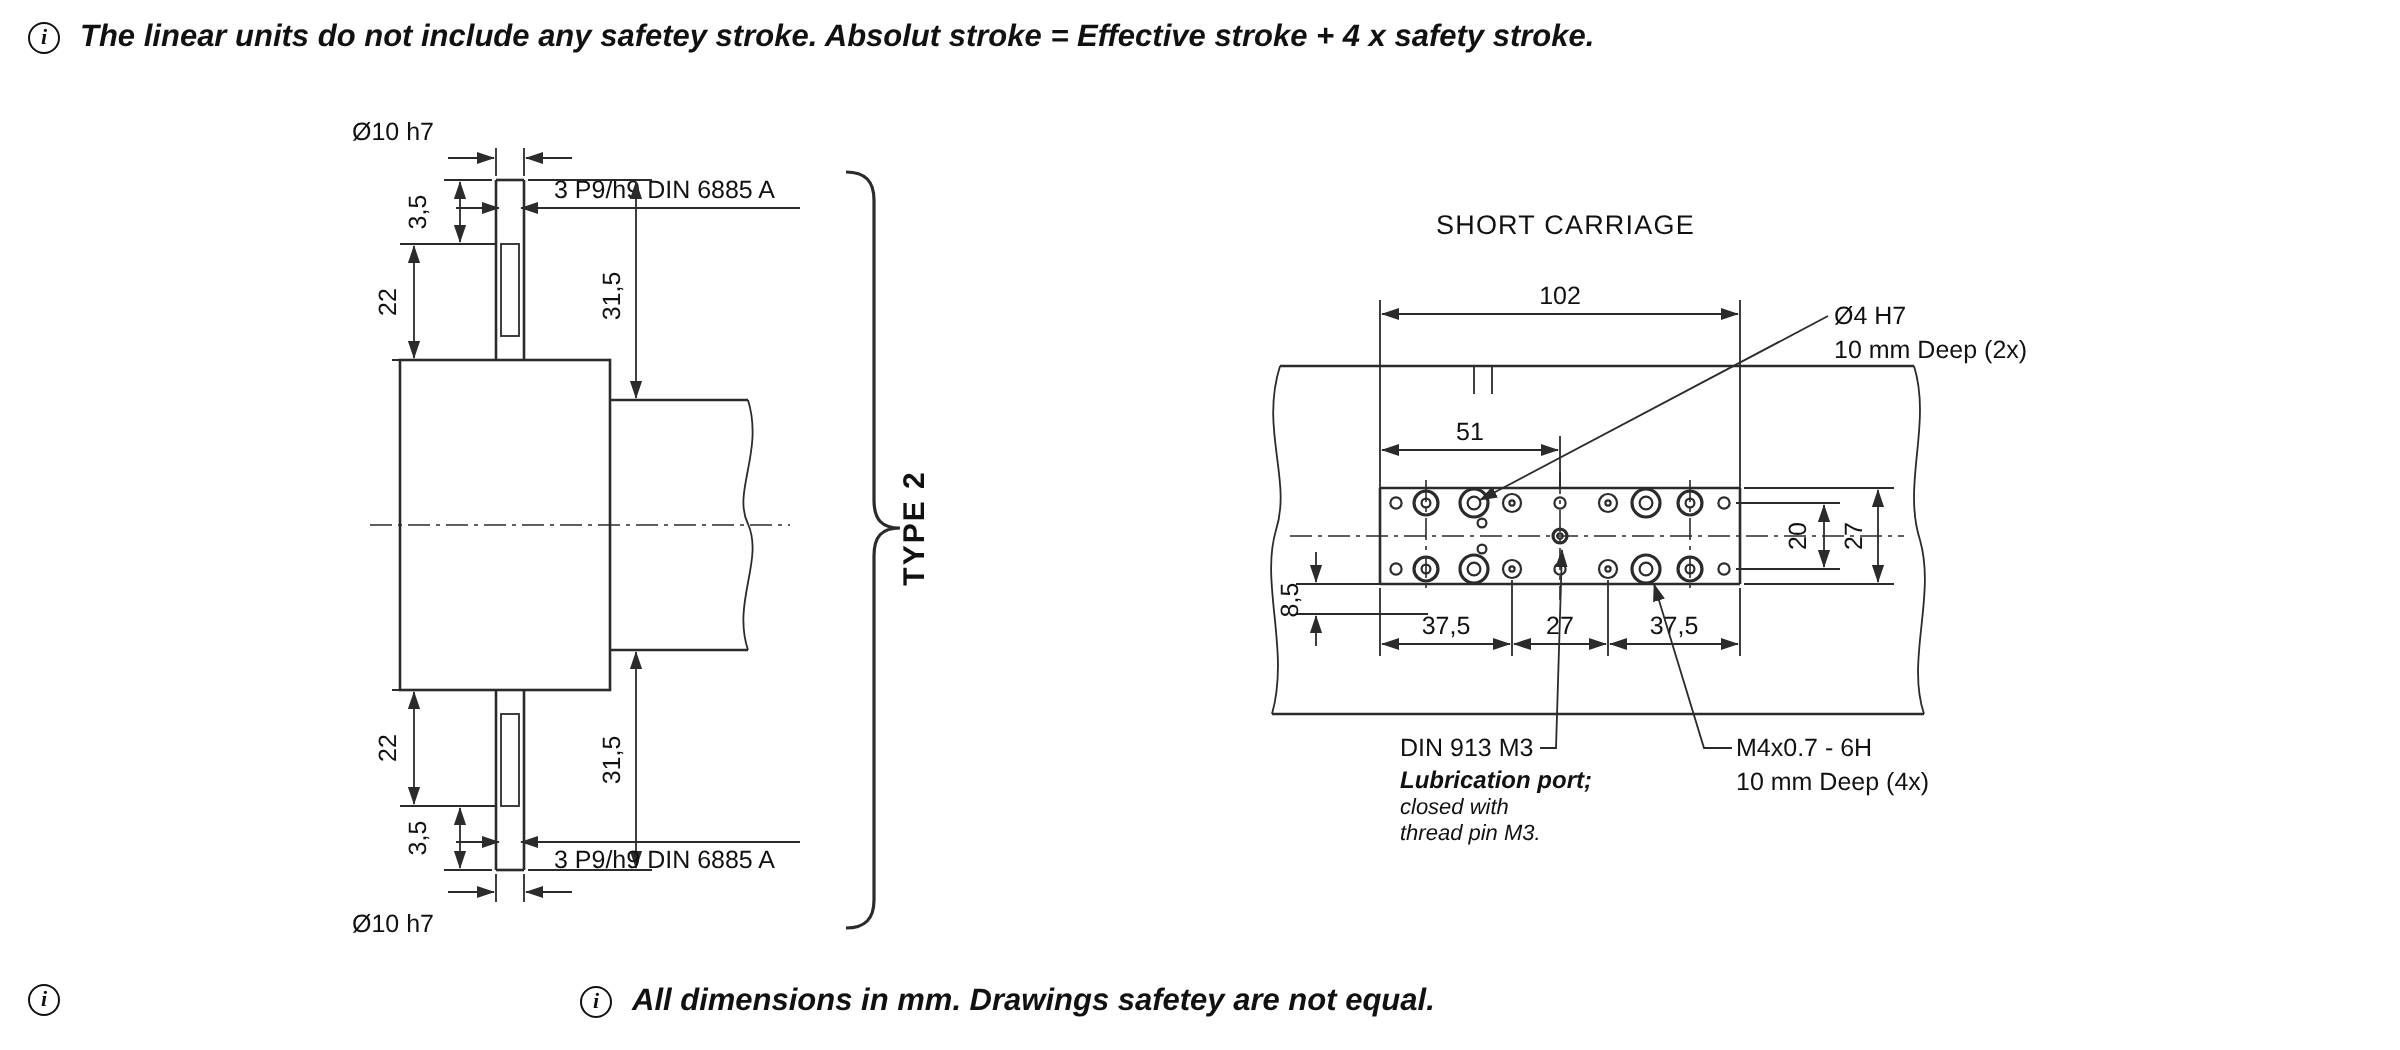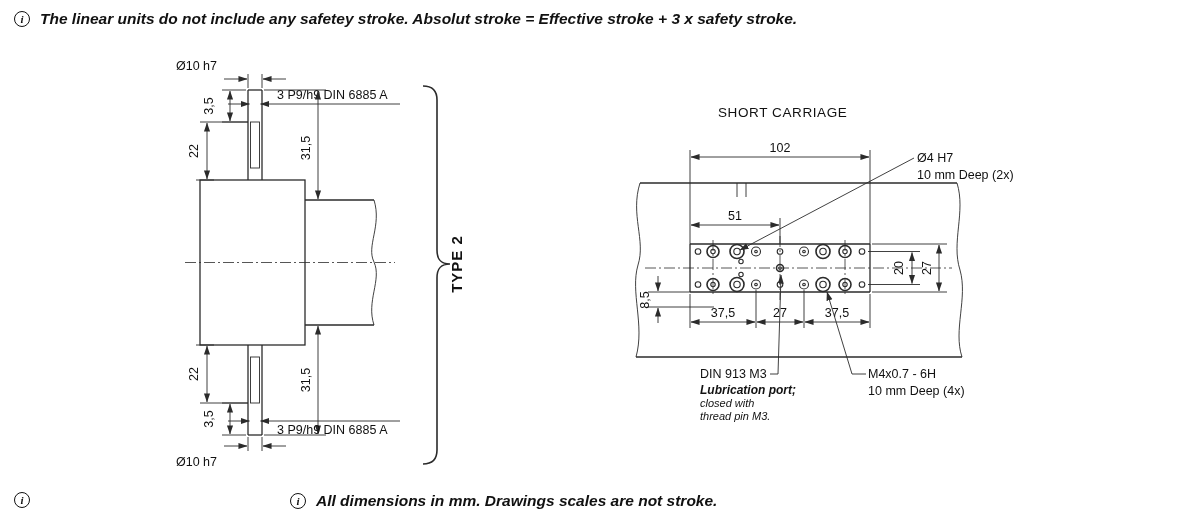--- a/index.html
+++ b/index.html
@@ -273,23 +273,23 @@
     <g>
       <path class="thin" d="M866,374 L852,374 L827,292" marker-end="url(#arw)"></path>
       <text class="dimtxt" x="868" y="378">M4x0.7 - 6H</text>
       <text class="dimtxt" x="868" y="395">10 mm Deep (4x)</text>
     </g>
   </g>
 </svg>
 
 <div class="note" id="note-top">
   <span class="info-icon">i</span>
-  <span>The linear units do not include any safetey stroke. Absolut stroke = Effective stroke + 3 x safety stroke.</span>
+  <span>The linear units do not include any safetey stroke. Absolut stroke = Effective stroke + 4 x safety stroke.</span>
 </div>
 
 <div class="note" id="note-bottom-left">
   <span class="info-icon">i</span>
 </div>
 
 <div class="note" id="note-bottom-right">
   <span class="info-icon">i</span>
-  <span>All dimensions in mm. Drawings scales are not stroke.</span>
+  <span>All dimensions in mm. Drawings safetey are not equal.</span>
 </div>
 
 </body></html>

